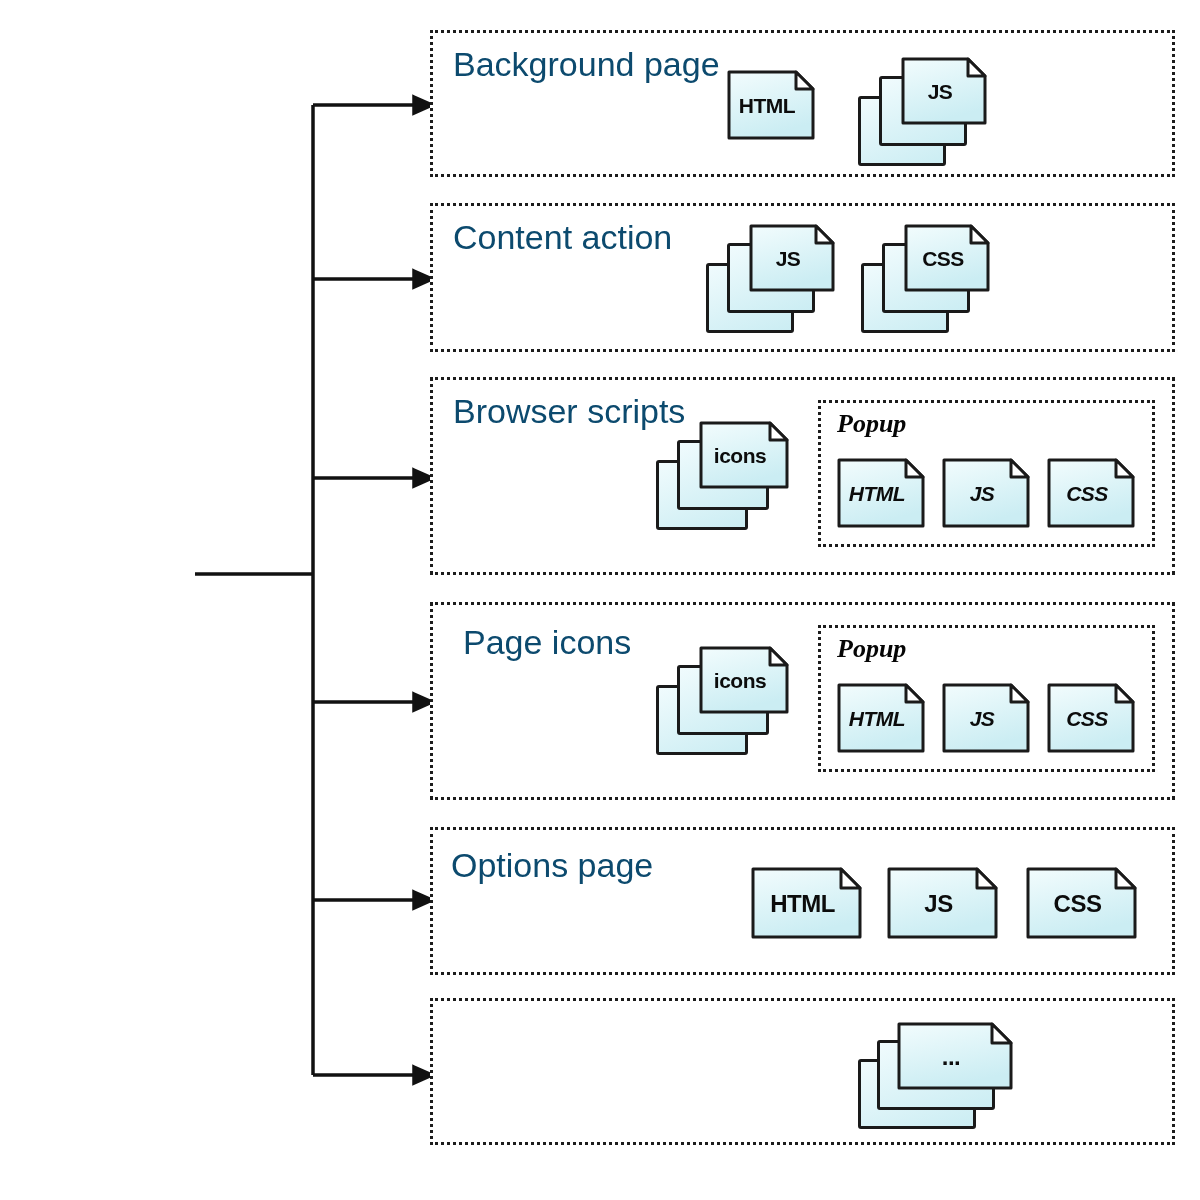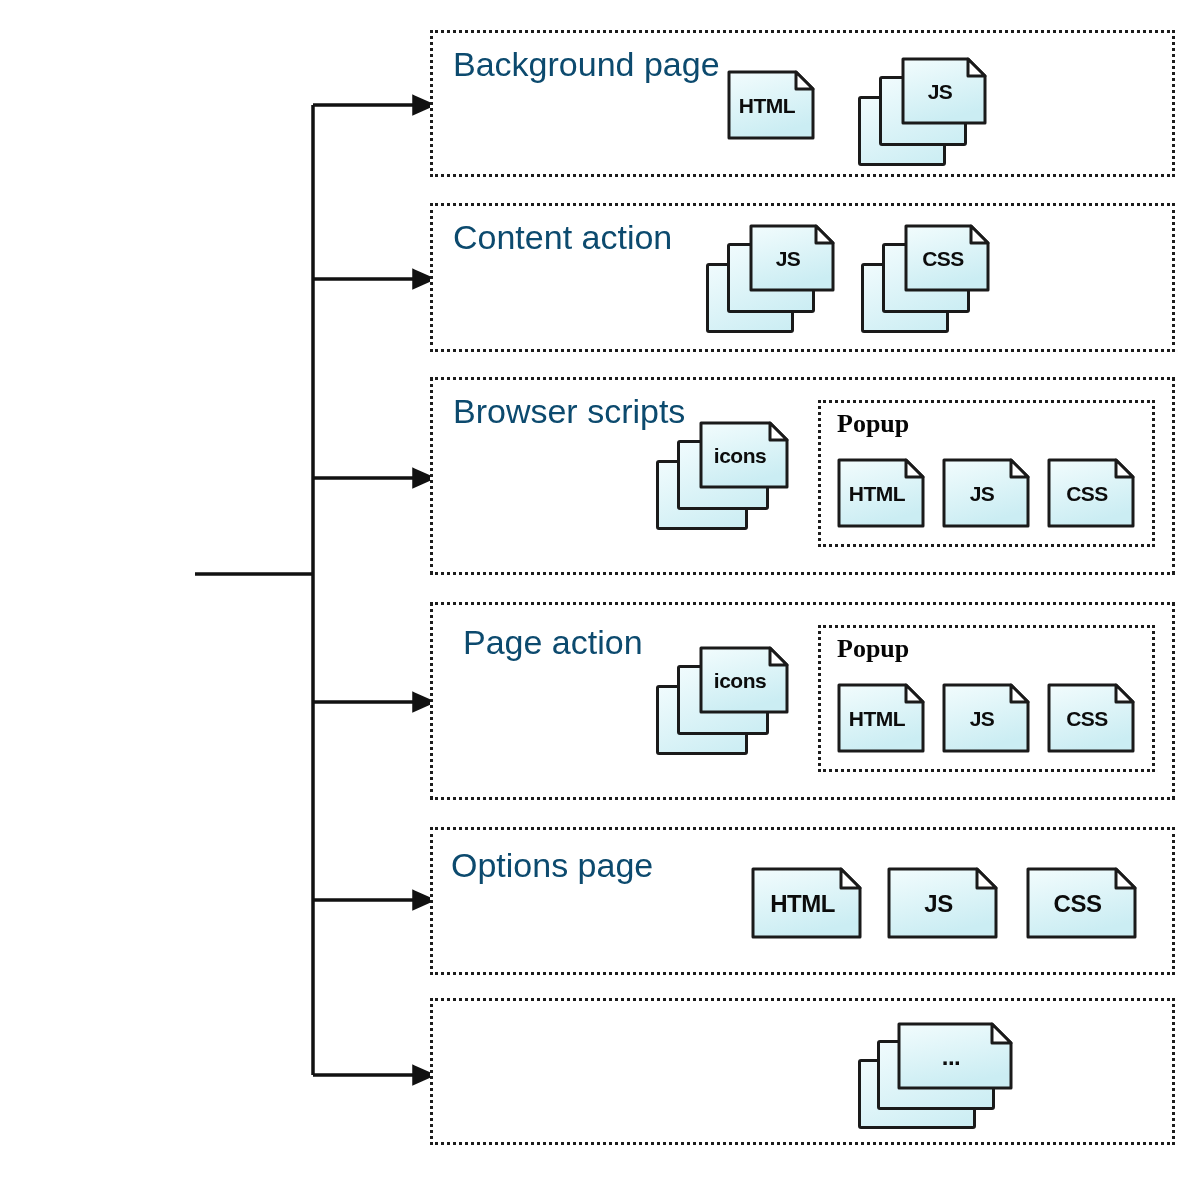--- a/index.html
+++ b/index.html
@@ -76,20 +76,21 @@
     background: linear-gradient(160deg, #f0fbfd 0%, #cbedf3 100%);
   }
 
   .stack { position: absolute; }
 
   
   .popup {
     position: absolute;
     border: 3px dotted #1c1c1c;
     box-sizing: border-box;
+    font-style: italic;
   }
   .popup-title {
     position: absolute;
     left: 16px; top: 6px;
     font-family: "Liberation Serif", serif;
     font-weight: bold;
     font-size: 26px;
     color: #050505;
   }
 </style>
@@ -208,21 +209,21 @@
         <svg width="90" height="72" viewBox="0 0 90 72">
             <path d="M3,3 H70 L87,20 V69 H3 Z" fill="url(#docfill)" stroke="#1a1a1a" stroke-width="3" stroke-linejoin="round"></path>
             <path d="M70,3 L87,20 L70,20 Z" fill="#ffffff" stroke="#1a1a1a" stroke-width="3" stroke-linejoin="round"></path>
           </svg>
         <div class="doc-label">CSS</div>
       </div>
     </div>
   </div>
 
   <div class="section" style="top:602px;height:198px;">
-    <div class="sec-title" style="left:30px;top:18px;">Page action</div>
+    <div class="sec-title" style="left:30px;top:18px;">Page icons</div>
     <div class="stack" style="left:223px;top:40px;width:134px;height:110px;">
       <div class="sheet" style="left:0;top:40px;width:92px;height:70px;"></div>
       <div class="sheet" style="left:21px;top:20px;width:92px;height:70px;"></div>
       <div class="doc" style="left:42px;top:0;width:92px;height:70px;">
         <svg width="92" height="70" viewBox="0 0 92 70">
             <path d="M3,3 H72 L89,20 V67 H3 Z" fill="url(#docfill)" stroke="#1a1a1a" stroke-width="3" stroke-linejoin="round"></path>
             <path d="M72,3 L89,20 L72,20 Z" fill="#ffffff" stroke="#1a1a1a" stroke-width="3" stroke-linejoin="round"></path>
           </svg>
         <div class="doc-label">icons</div>
       </div>

